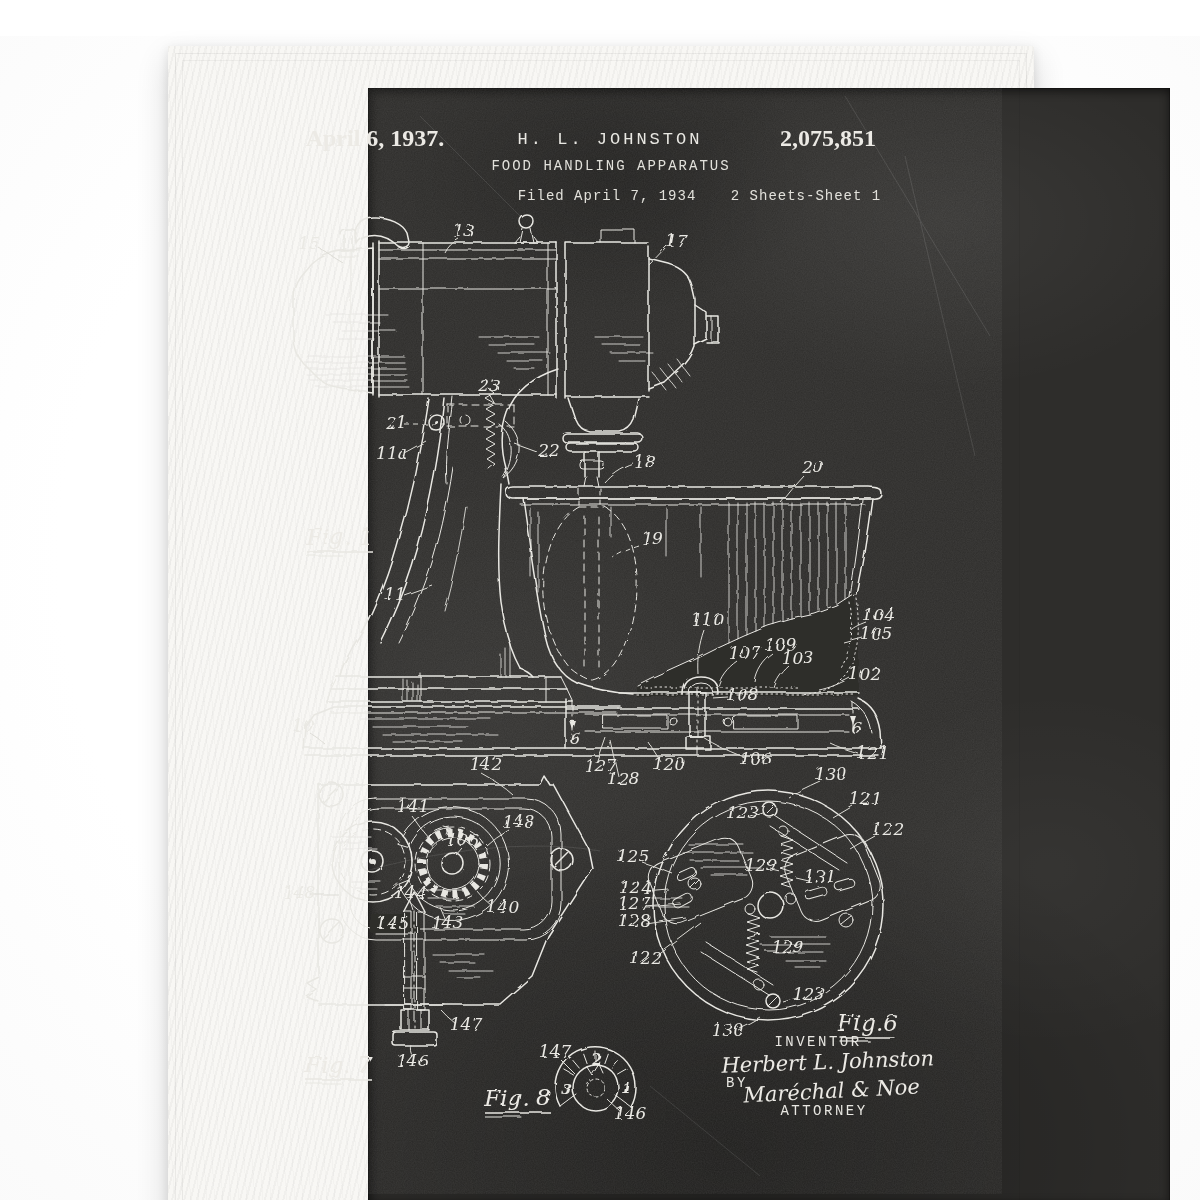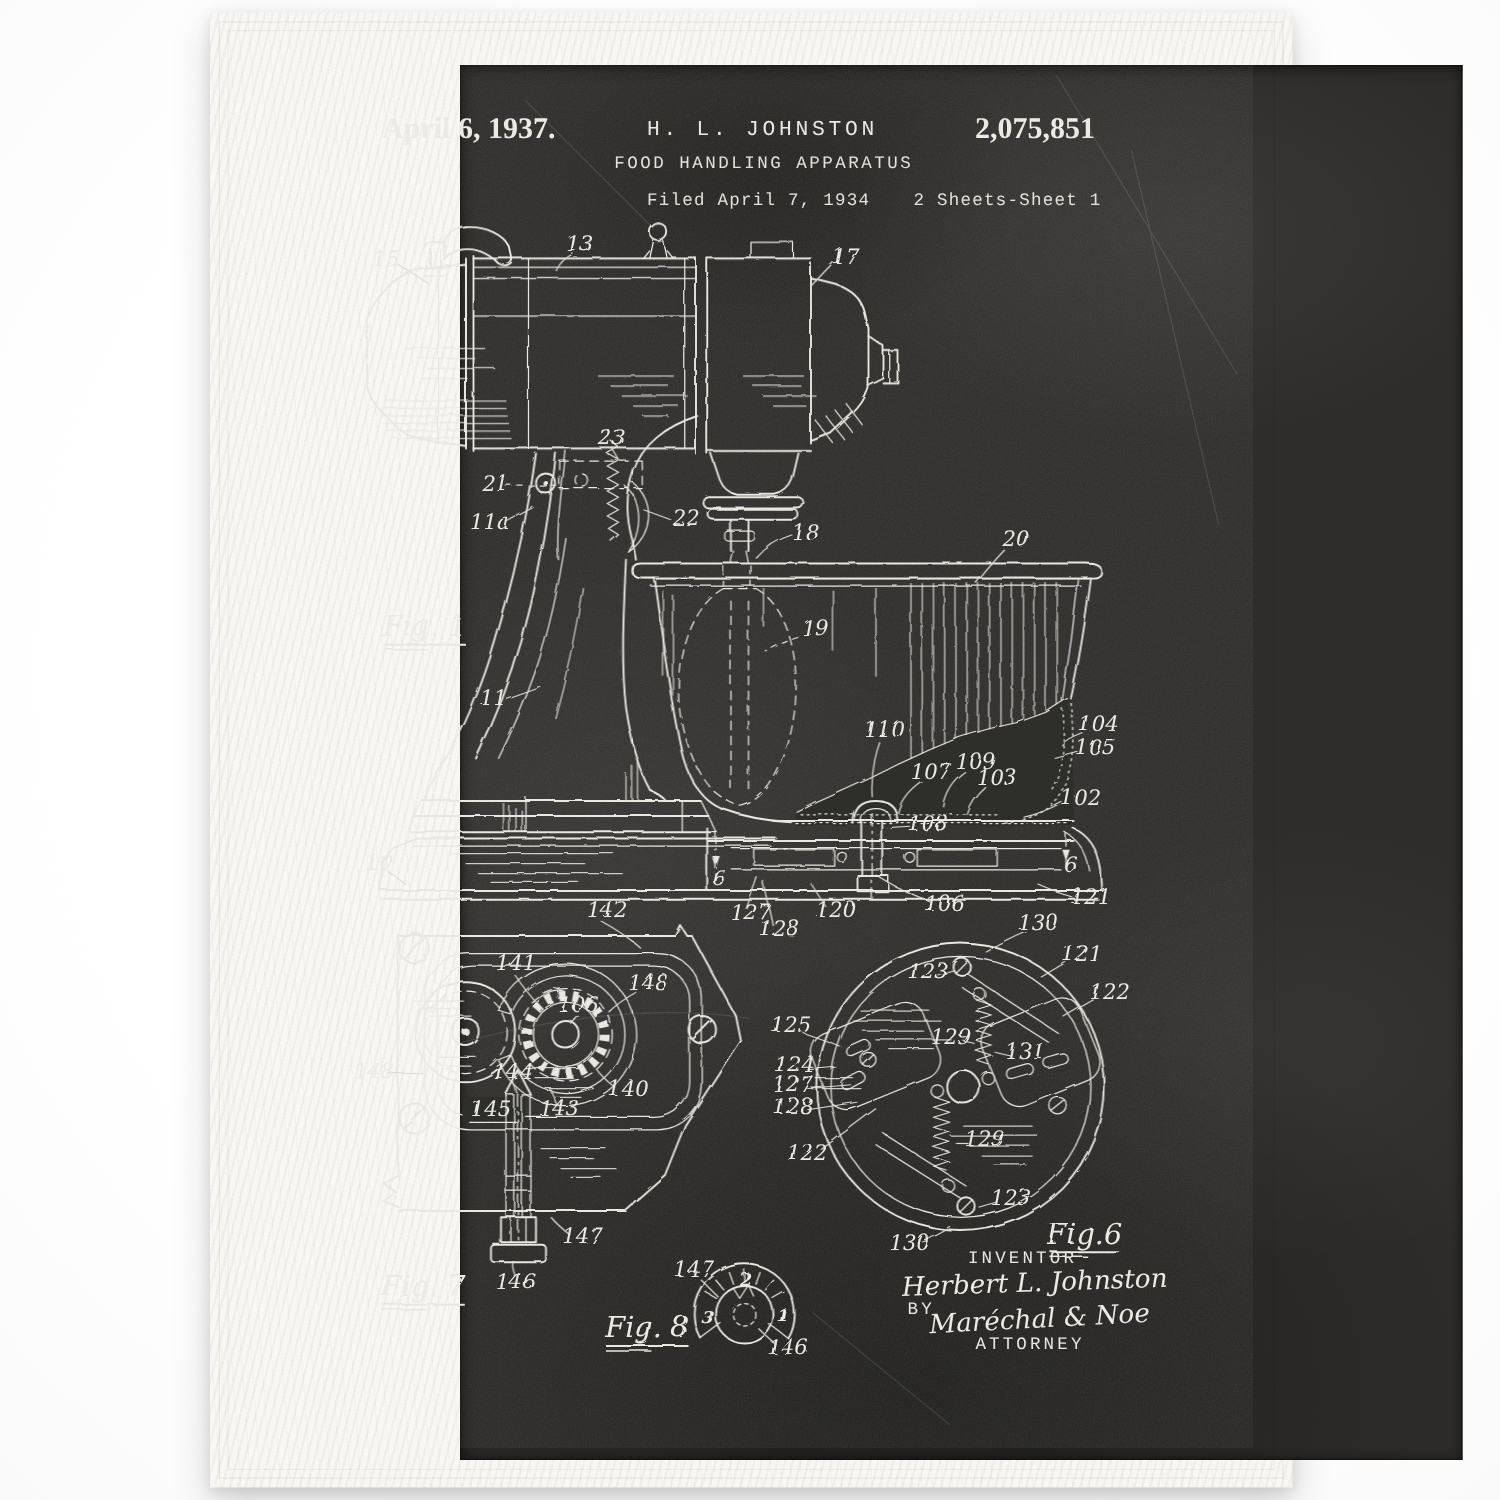--- a/index.html
+++ b/index.html
@@ -1,21 +1,21 @@
 <!DOCTYPE html>
 <html><head>
 <meta charset="utf-8">
 <style>
   html,body{margin:0;padding:0;}
   body{
     width:1200px;height:1200px;position:relative;overflow:hidden;
     background:#ffffff;
     font-family:"Liberation Sans",sans-serif;
   }
-  .stage{position:absolute;inset:0;background:radial-gradient(ellipse 900px 900px at 50% 45%, #ffffff 60%, #fafafa 100%);}
+  .stage{position:absolute;inset:0;background:radial-gradient(ellipse 900px 900px at 50% 45%, #ffffff 60%, #fafafa 100%);margin-top:36px;}
   
   .frame{
     position:absolute;left:168px;top:10px;width:866px;height:1180px;box-sizing:border-box;
     padding:32px;
     background:
       repeating-linear-gradient(104deg, rgba(0,0,0,.030) 0 2px, rgba(255,255,255,0) 2px 6px),
       repeating-linear-gradient(86deg, rgba(0,0,0,.018) 0 1px, rgba(255,255,255,0) 1px 8px),
       #f8f7f4;
     box-shadow: 0 14px 30px rgba(0,0,0,.16), 0 3px 10px rgba(0,0,0,.10);
   }

